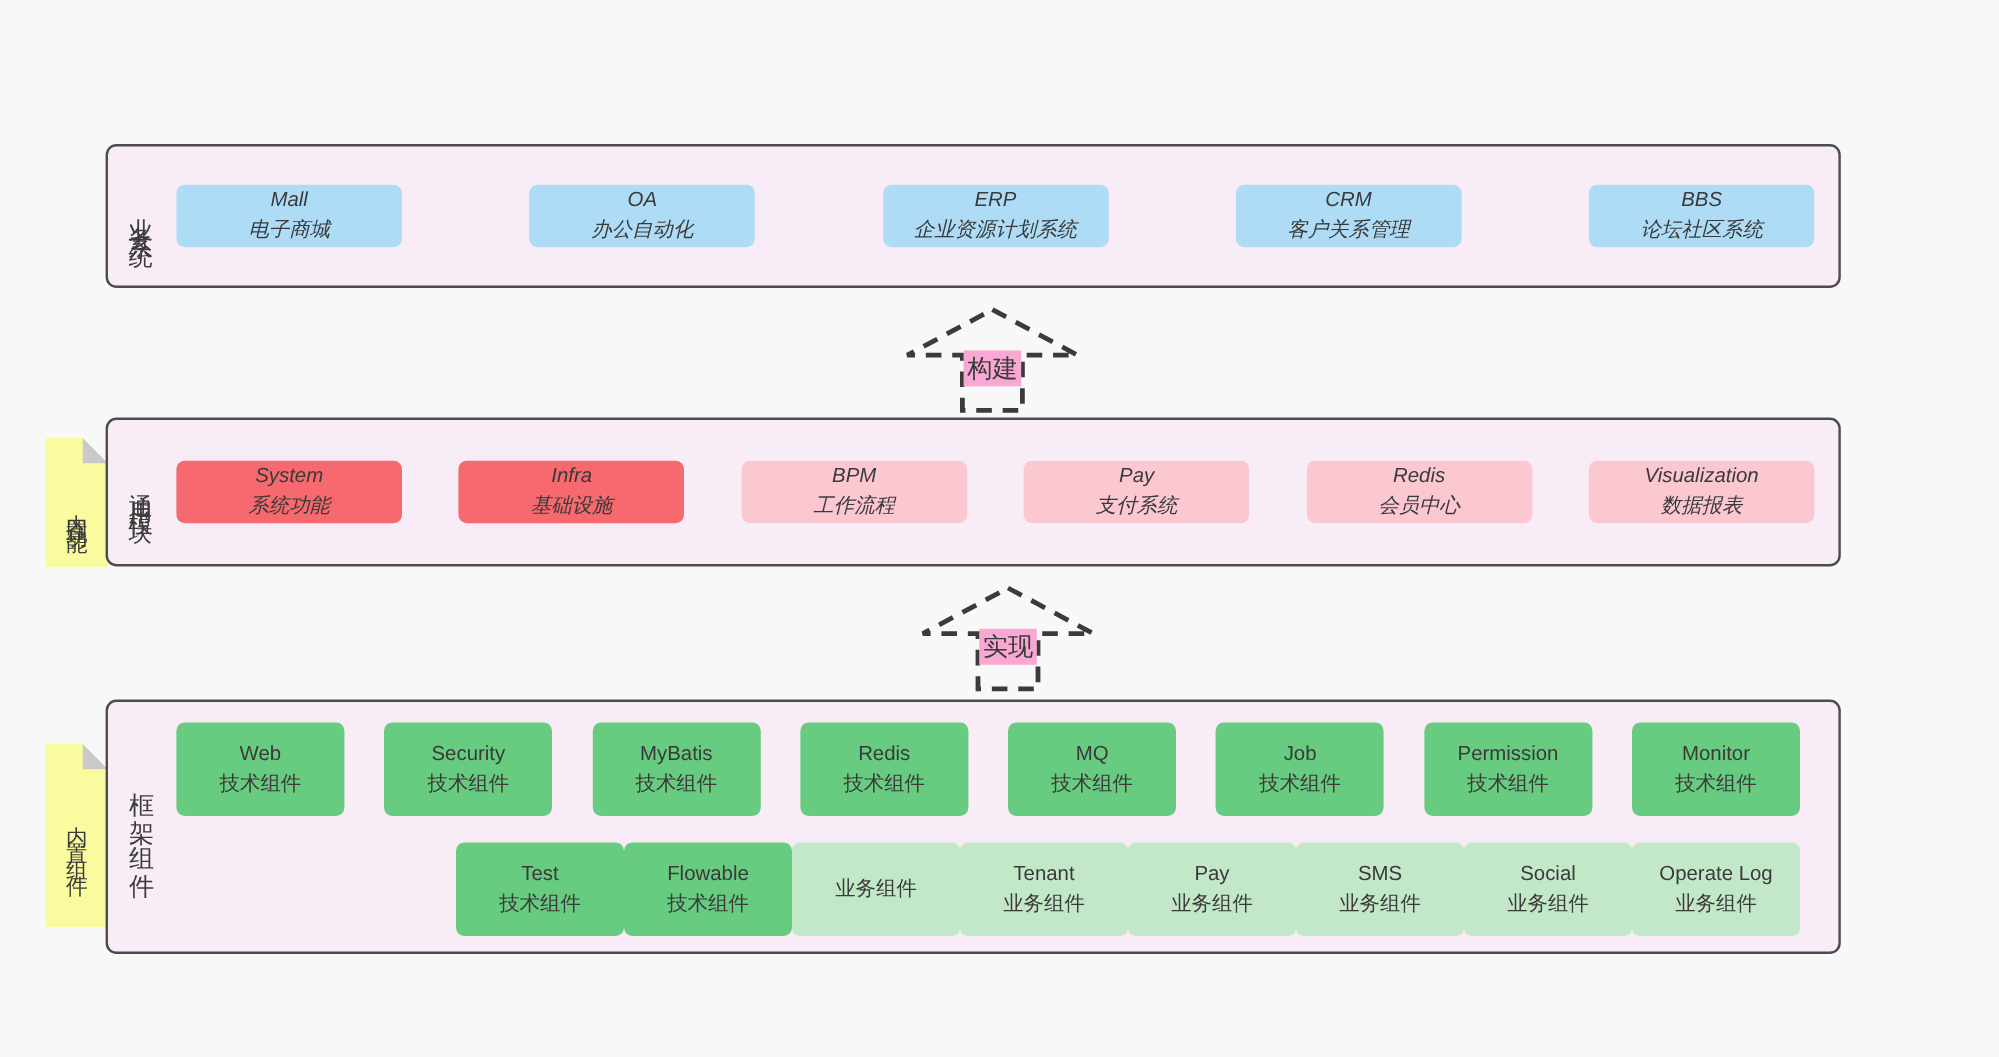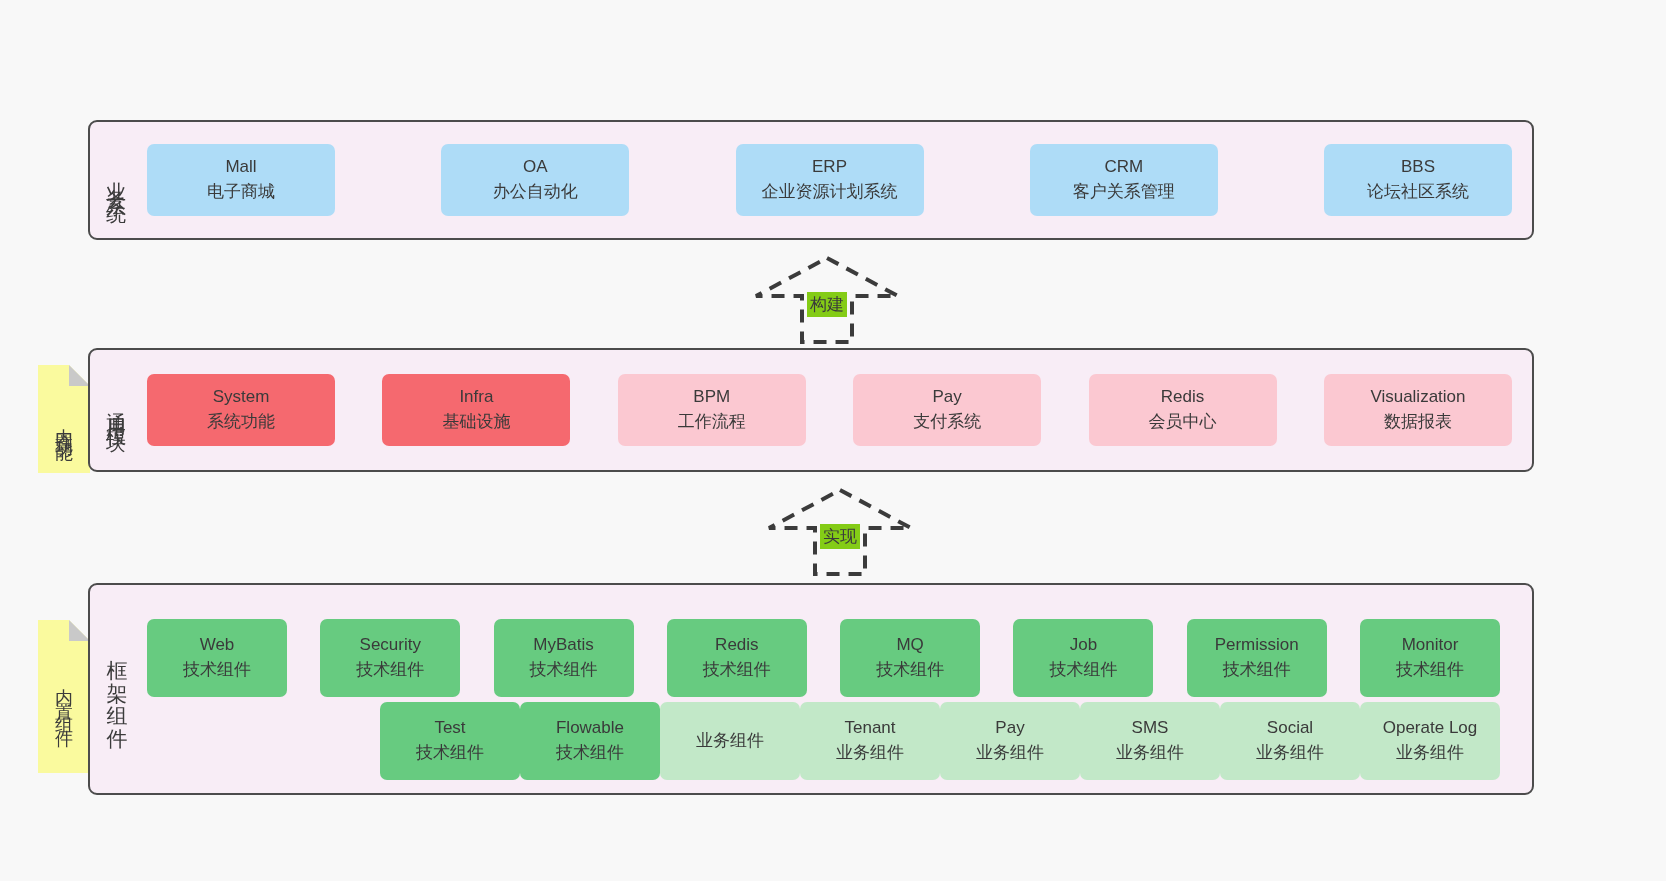--- a/index.html
+++ b/index.html
@@ -47,34 +47,34 @@
   .row6{
     position:absolute;left:0;right:0;top:0;bottom:0;
     display:flex;align-items:center;justify-content:space-between;
     padding-left:57px;padding-right:20px;
   }
   .row8{
     position:absolute;left:0;right:0;
     display:flex;justify-content:space-between;
     padding-left:57px;padding-right:32px;
   }
-  .row8.r1{top:34px;}
+  .row8.r1{top:17px;}
   .row8.r2{top:117px;justify-content:flex-end;}
 
   .box{
     box-sizing:border-box;
     border-radius:7px;
     display:flex;flex-direction:column;
     justify-content:center;align-items:center;
     text-align:center;
     font-size:17px;line-height:1.45;
     color:#3a3a3a;
     padding:4px 8px;
   }
-  .box-lg{width:188px;height:72px;}
+  .box-lg{width:188px;height:52px;font-style:italic;}
   .box-sm{width:140px;height:78px;}
   .blue{background:#aedcf7;}
   .red{background:#f5696f;text-align:right;}
   .pink{background:#fbc8d1;}
   .green{background:#67cb80;}
   .lightgreen{background:#c2e8c8;}
 
   
   .sticky{
     position:absolute;
@@ -103,23 +103,23 @@
     width:150px;height:92px;
     z-index:0;
   }
   .arrow-a{left:752px;top:254px;}
   .arrow-b{left:765px;top:486px;}
   .arrow svg{display:block;}
   .arrow-label{
     position:absolute;
     left:50%;top:38px;
     transform:translateX(-50%);
-    background:#84cc16;
+    background:#f9a8d4;
     padding:1px 3px;
-    font-size:17px;
+    font-size:21px;
     color:#3b3b3b;
     white-space:nowrap;
   }
 </style>
 </head>
 <body>
 
 <div class="canvas">
 
   <div class="sticky sticky-mid">

